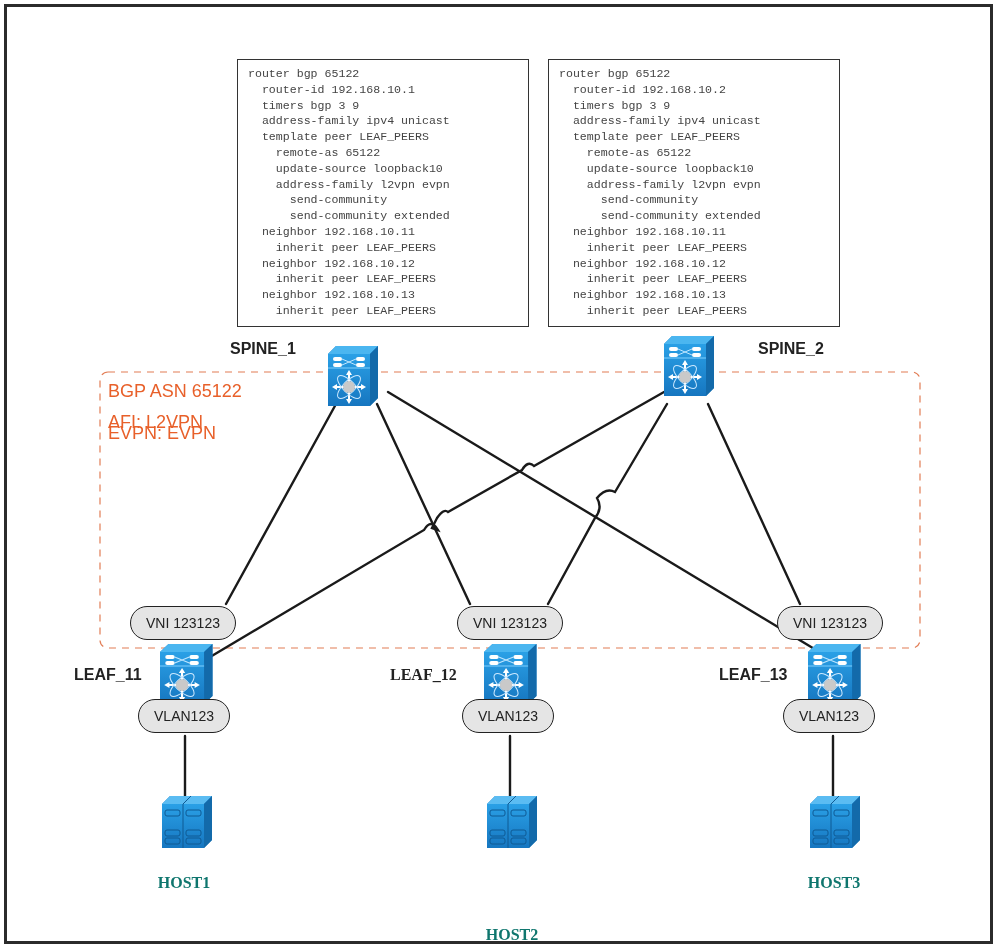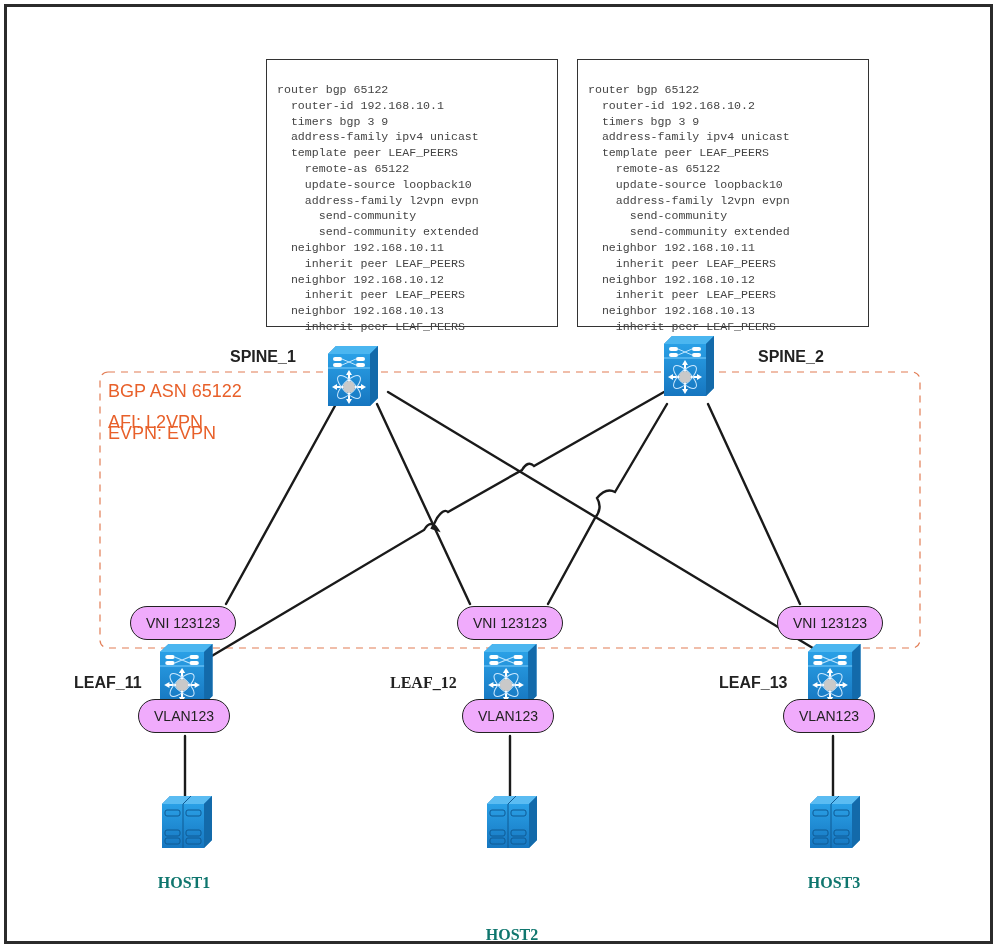--- a/index.html
+++ b/index.html
@@ -1,24 +1,24 @@
 <!DOCTYPE html>
 <html><head>
 <meta charset="utf-8">
 <style>
   html, body { margin:0; padding:0; background:#ffffff; }
   body { width:1001px; height:952px; position:relative; overflow:hidden; font-family:"Liberation Sans", sans-serif; }
   .frame { position:absolute; left:4px; top:4px; width:989px; height:940px; border:3px solid #2b2b2b; box-sizing:border-box; background:#fff; }
-  .cfg { position:absolute; top:59px; width:292px; height:268px; border:1.5px solid #333; background:#fff; box-sizing:border-box; padding:22px 0 0 10px;margin-left:29px; }
+  .cfg { position:absolute; top:59px; width:292px; height:268px; border:1.5px solid #333; background:#fff; box-sizing:border-box; padding:6px 0 0 10px; }
   .cfg pre { margin:0; font-family:"Liberation Mono", monospace; font-size:11.6px; line-height:15.8px; color:#444; white-space:pre; }
   .cfg-line { display:block; }
   svg#topo { position:absolute; left:0; top:0; }
-  .dev-label { position:absolute; font-family:"Liberation Sans", sans-serif; font-weight:bold; font-size:16px; color:#222;margin-top:8px; }
+  .dev-label { position:absolute; font-family:"Liberation Sans", sans-serif; font-weight:bold; font-size:16px; color:#222; }
   .asn-label { position:absolute; left:108px; font-family:"Liberation Sans", sans-serif; font-size:18px; color:#e8602a; }
-  .pill { position:absolute; height:34px; border:1.5px solid #222; border-radius:17px; background:#f0abfc; box-sizing:border-box; display:flex; align-items:center; justify-content:center; font-family:"Liberation Sans", sans-serif; font-size:14px; color:#222; }
+  .pill { position:absolute; height:34px; border:1.5px solid #222; border-radius:17px; background:#e5e5e5; box-sizing:border-box; display:flex; align-items:center; justify-content:center; font-family:"Liberation Sans", sans-serif; font-size:14px; color:#222; }
   .host-label { position:absolute; font-family:Liberation Serif, serif; font-weight:bold; font-size:16px; color:#0f766e; width:100px; text-align:center; }
 </style>
 </head>
 <body>
 
 <div class="frame"></div>
 
 <svg id="topo" width="1001" height="952">
   <defs>
     <linearGradient id="devgrad" x1="0" y1="0" x2="0" y2="1">

